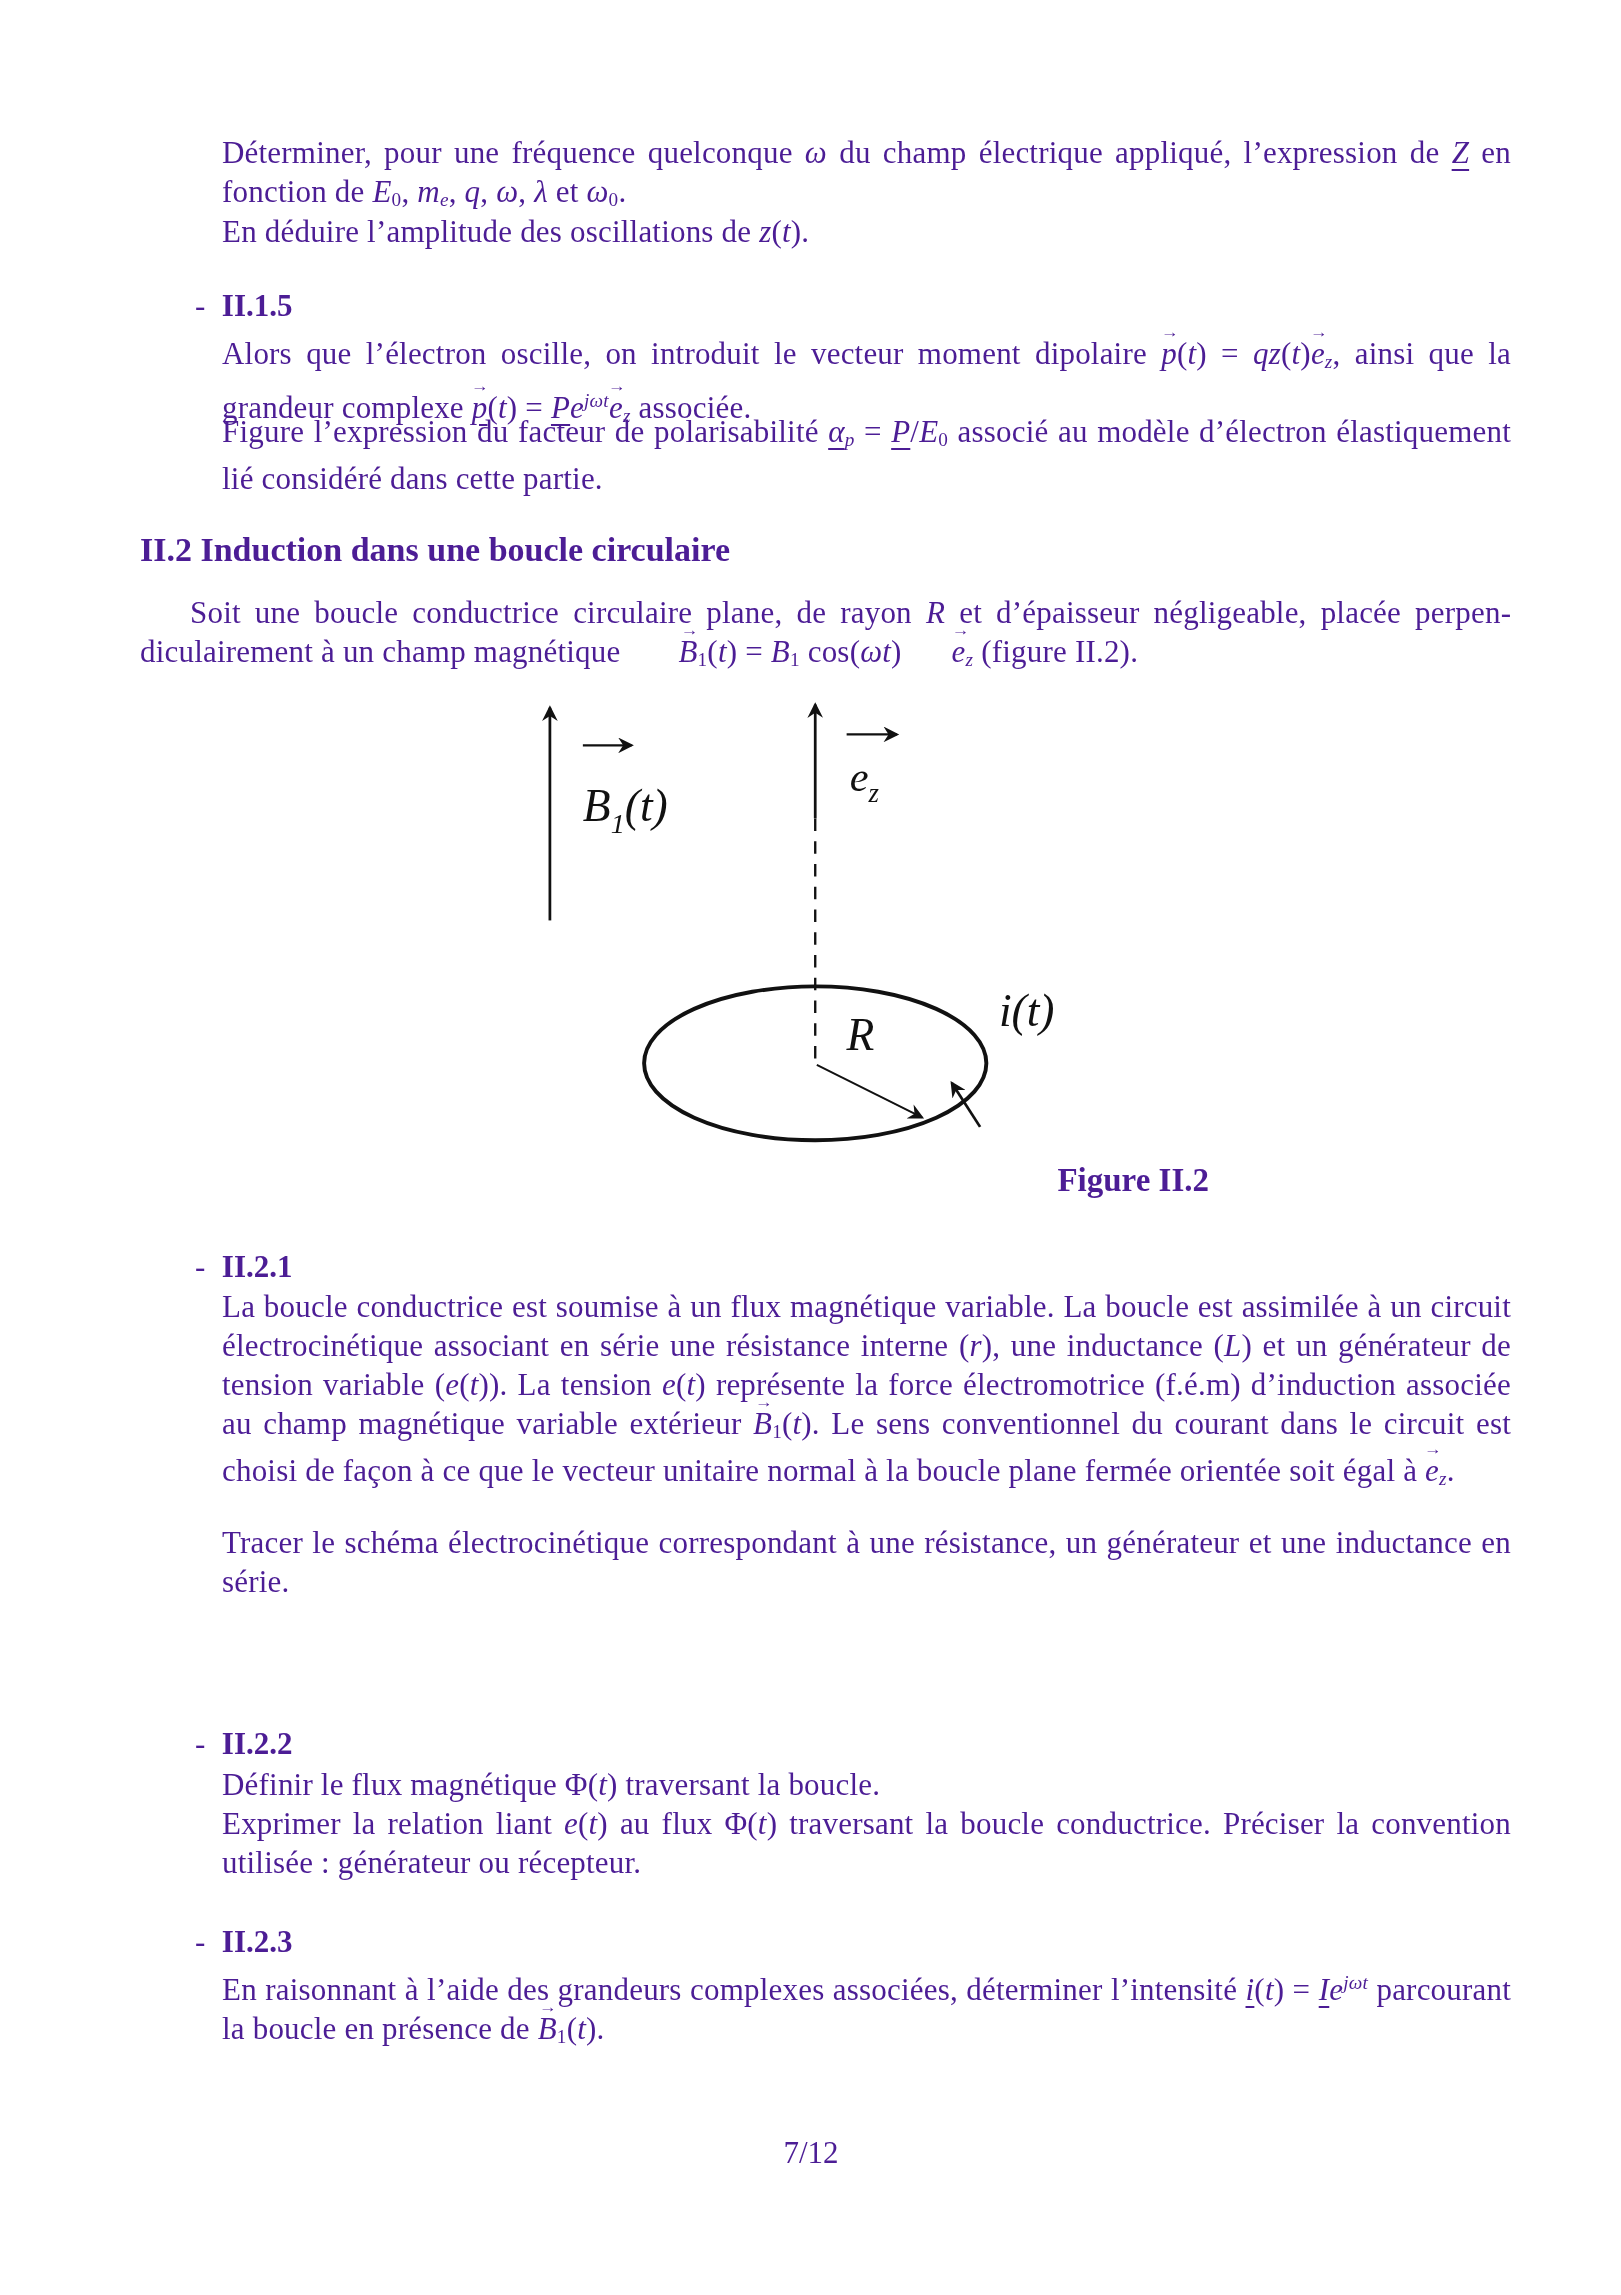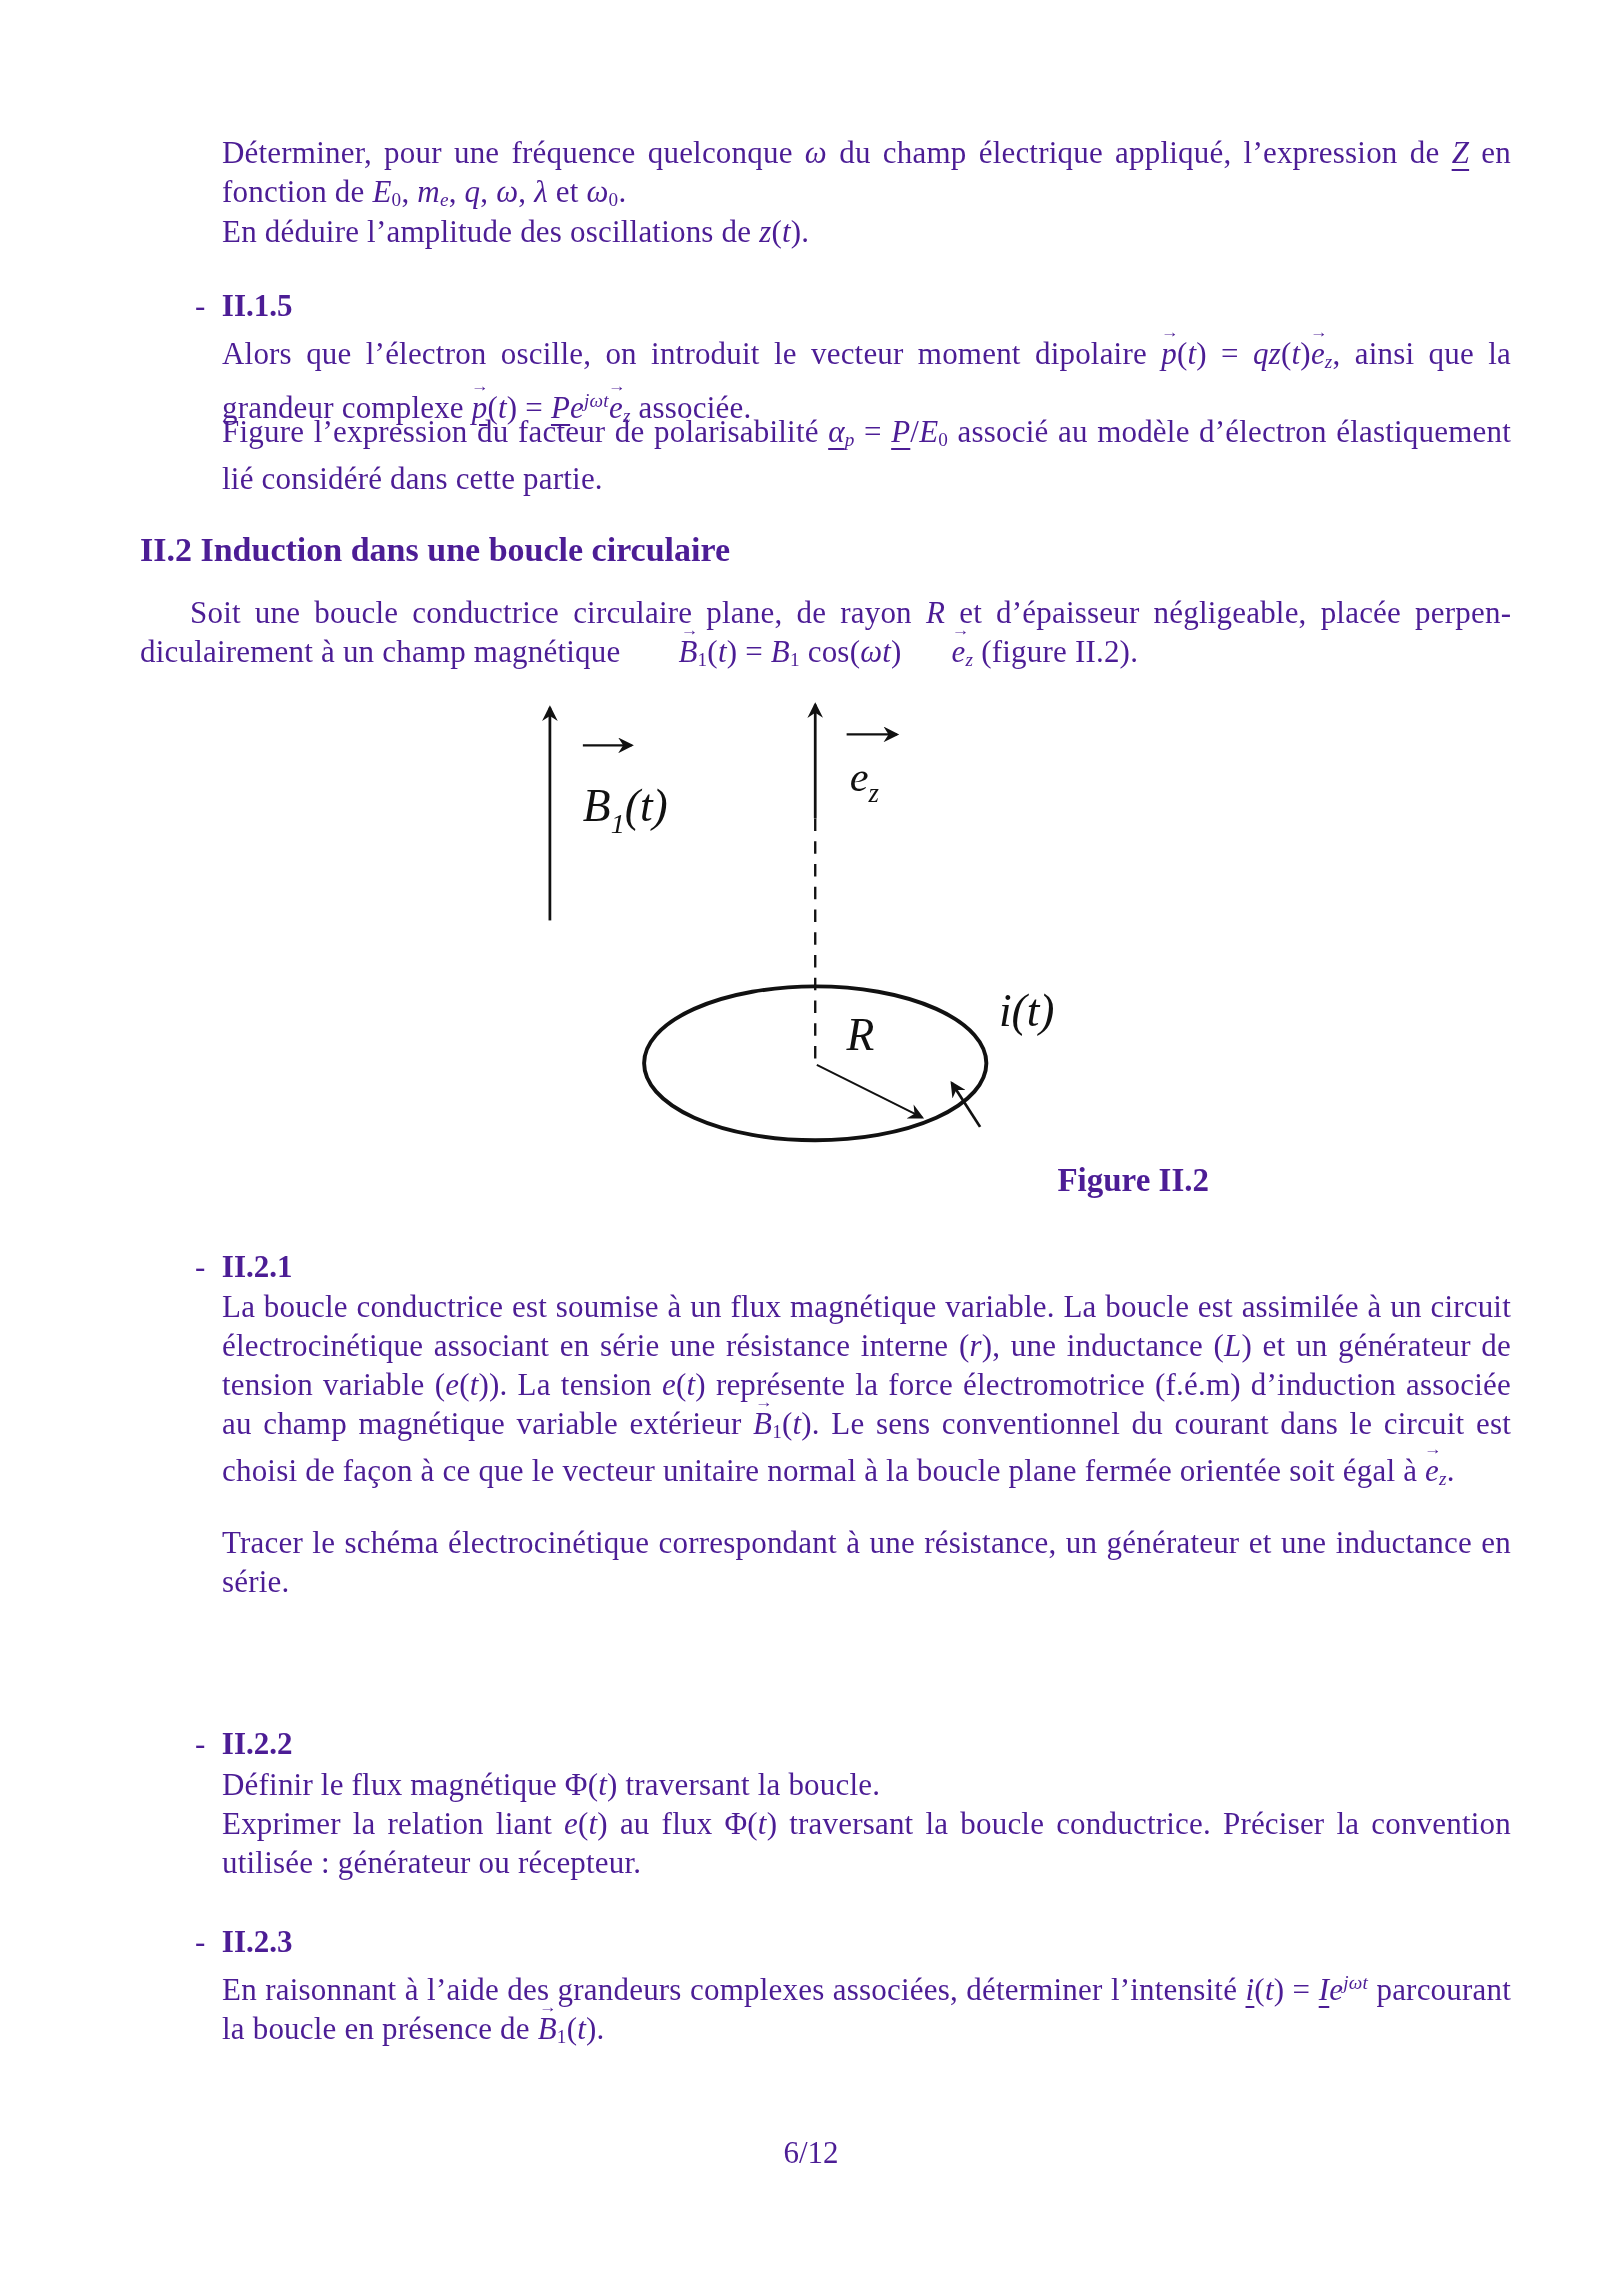--- a/index.html
+++ b/index.html
@@ -118,16 +118,16 @@
   <div class="blk p-std" style="top:1804px"><span>Exprimer la relation liant </span><span class="i">e</span><span>(</span><span class="i">t</span><span>) au flux Φ(</span><span class="i">t</span><span>) traversant la boucle conductrice. Préciser la convention utilisée : générateur ou récepteur.</span></div>
 
   <div class="blk p-std" style="top:1765px"><span>Définir le flux magnétique Φ(</span><span class="i">t</span><span>) traversant la boucle.</span></div>
 
   <div class="item" style="top:1922px">
     <span class="dash">-</span><span class="lbl">II.2.3</span>
   </div>
 
   <div class="blk p-std" style="top:1963px"><span>En raisonnant à l’aide des grandeurs complexes associées, déterminer l’intensité </span><span class="i u">i</span><span>(</span><span class="i">t</span><span>) = </span><span class="i u">I</span><span class="i">e</span><span class="sup i">jωt</span><span> par­courant la boucle en présence de </span><span class="i vec">B</span><span class="sub">1</span><span>(</span><span class="i">t</span><span>).</span></div>
 
-  <div class="pageno">6/12</div>
+  <div class="pageno">7/12</div>
 
 </div>
 
 
 </body></html>

